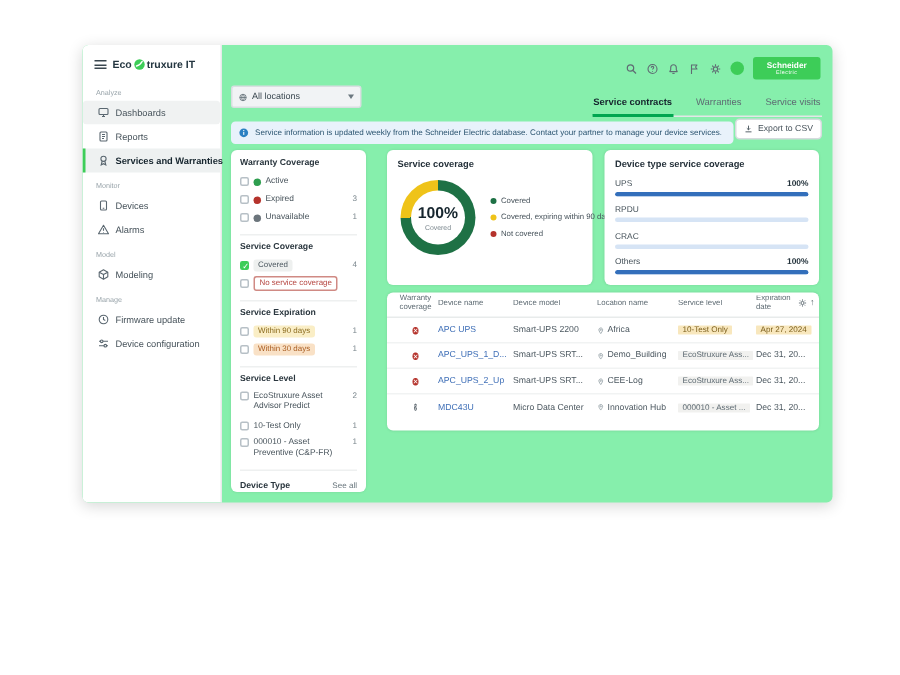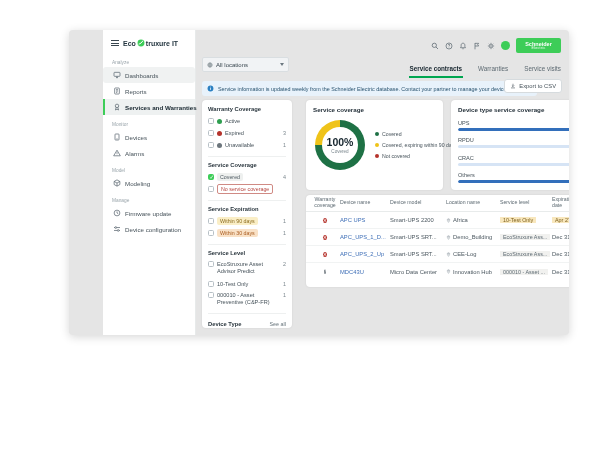--- a/index.html
+++ b/index.html
@@ -1,20 +1,20 @@
 <!DOCTYPE html>
 <html><head>
 <meta charset="utf-8">
 <style>
   * { margin:0; padding:0; box-sizing:border-box; }
   html,body { background:#fff; }
   .screen { position:relative; width:600px; height:450px; background:#fff; overflow:hidden;
             font-family:"Liberation Sans", sans-serif; -webkit-font-smoothing:antialiased; }
-  .app { position:absolute; left:69px; top:30px; width:500px; height:305px; background:#e5e5e5;
-         border-radius:4px; box-shadow:0 2px 10px rgba(0,0,0,.16); overflow:hidden; display:flex;padding-left:34px; }
+  .app { position:absolute; left:55px; top:30px; width:500px; height:305px; background:#86efac;
+         border-radius:4px; box-shadow:0 2px 10px rgba(0,0,0,.16); overflow:hidden; display:flex; }
 
   
   .sidebar { width:93px; background:#fff; border-right:1px solid #e7eaea; flex-shrink:0; }
   .logo-row { display:flex; align-items:center; gap:4px; padding:9px 4px 6px 8px; }
   .burger { display:flex; flex-direction:column; gap:1.5px; width:8px; cursor:pointer; }
   .burger i { display:block; height:1px; background:#39464f; }
   .logo-text { font-size:7px; font-weight:bold; color:#243640; display:flex; align-items:center; gap:1px; white-space:nowrap; }
   .side-section-label { font-size:4.8px; color:#9aa5ab; margin:7px 0 2px 9px; }
   .side-item { position:relative; display:flex; align-items:center; gap:4px; height:16px; padding-left:7px;
                font-size:6.2px; color:#46525a; border-left:2px solid transparent; cursor:pointer; white-space:nowrap; }

